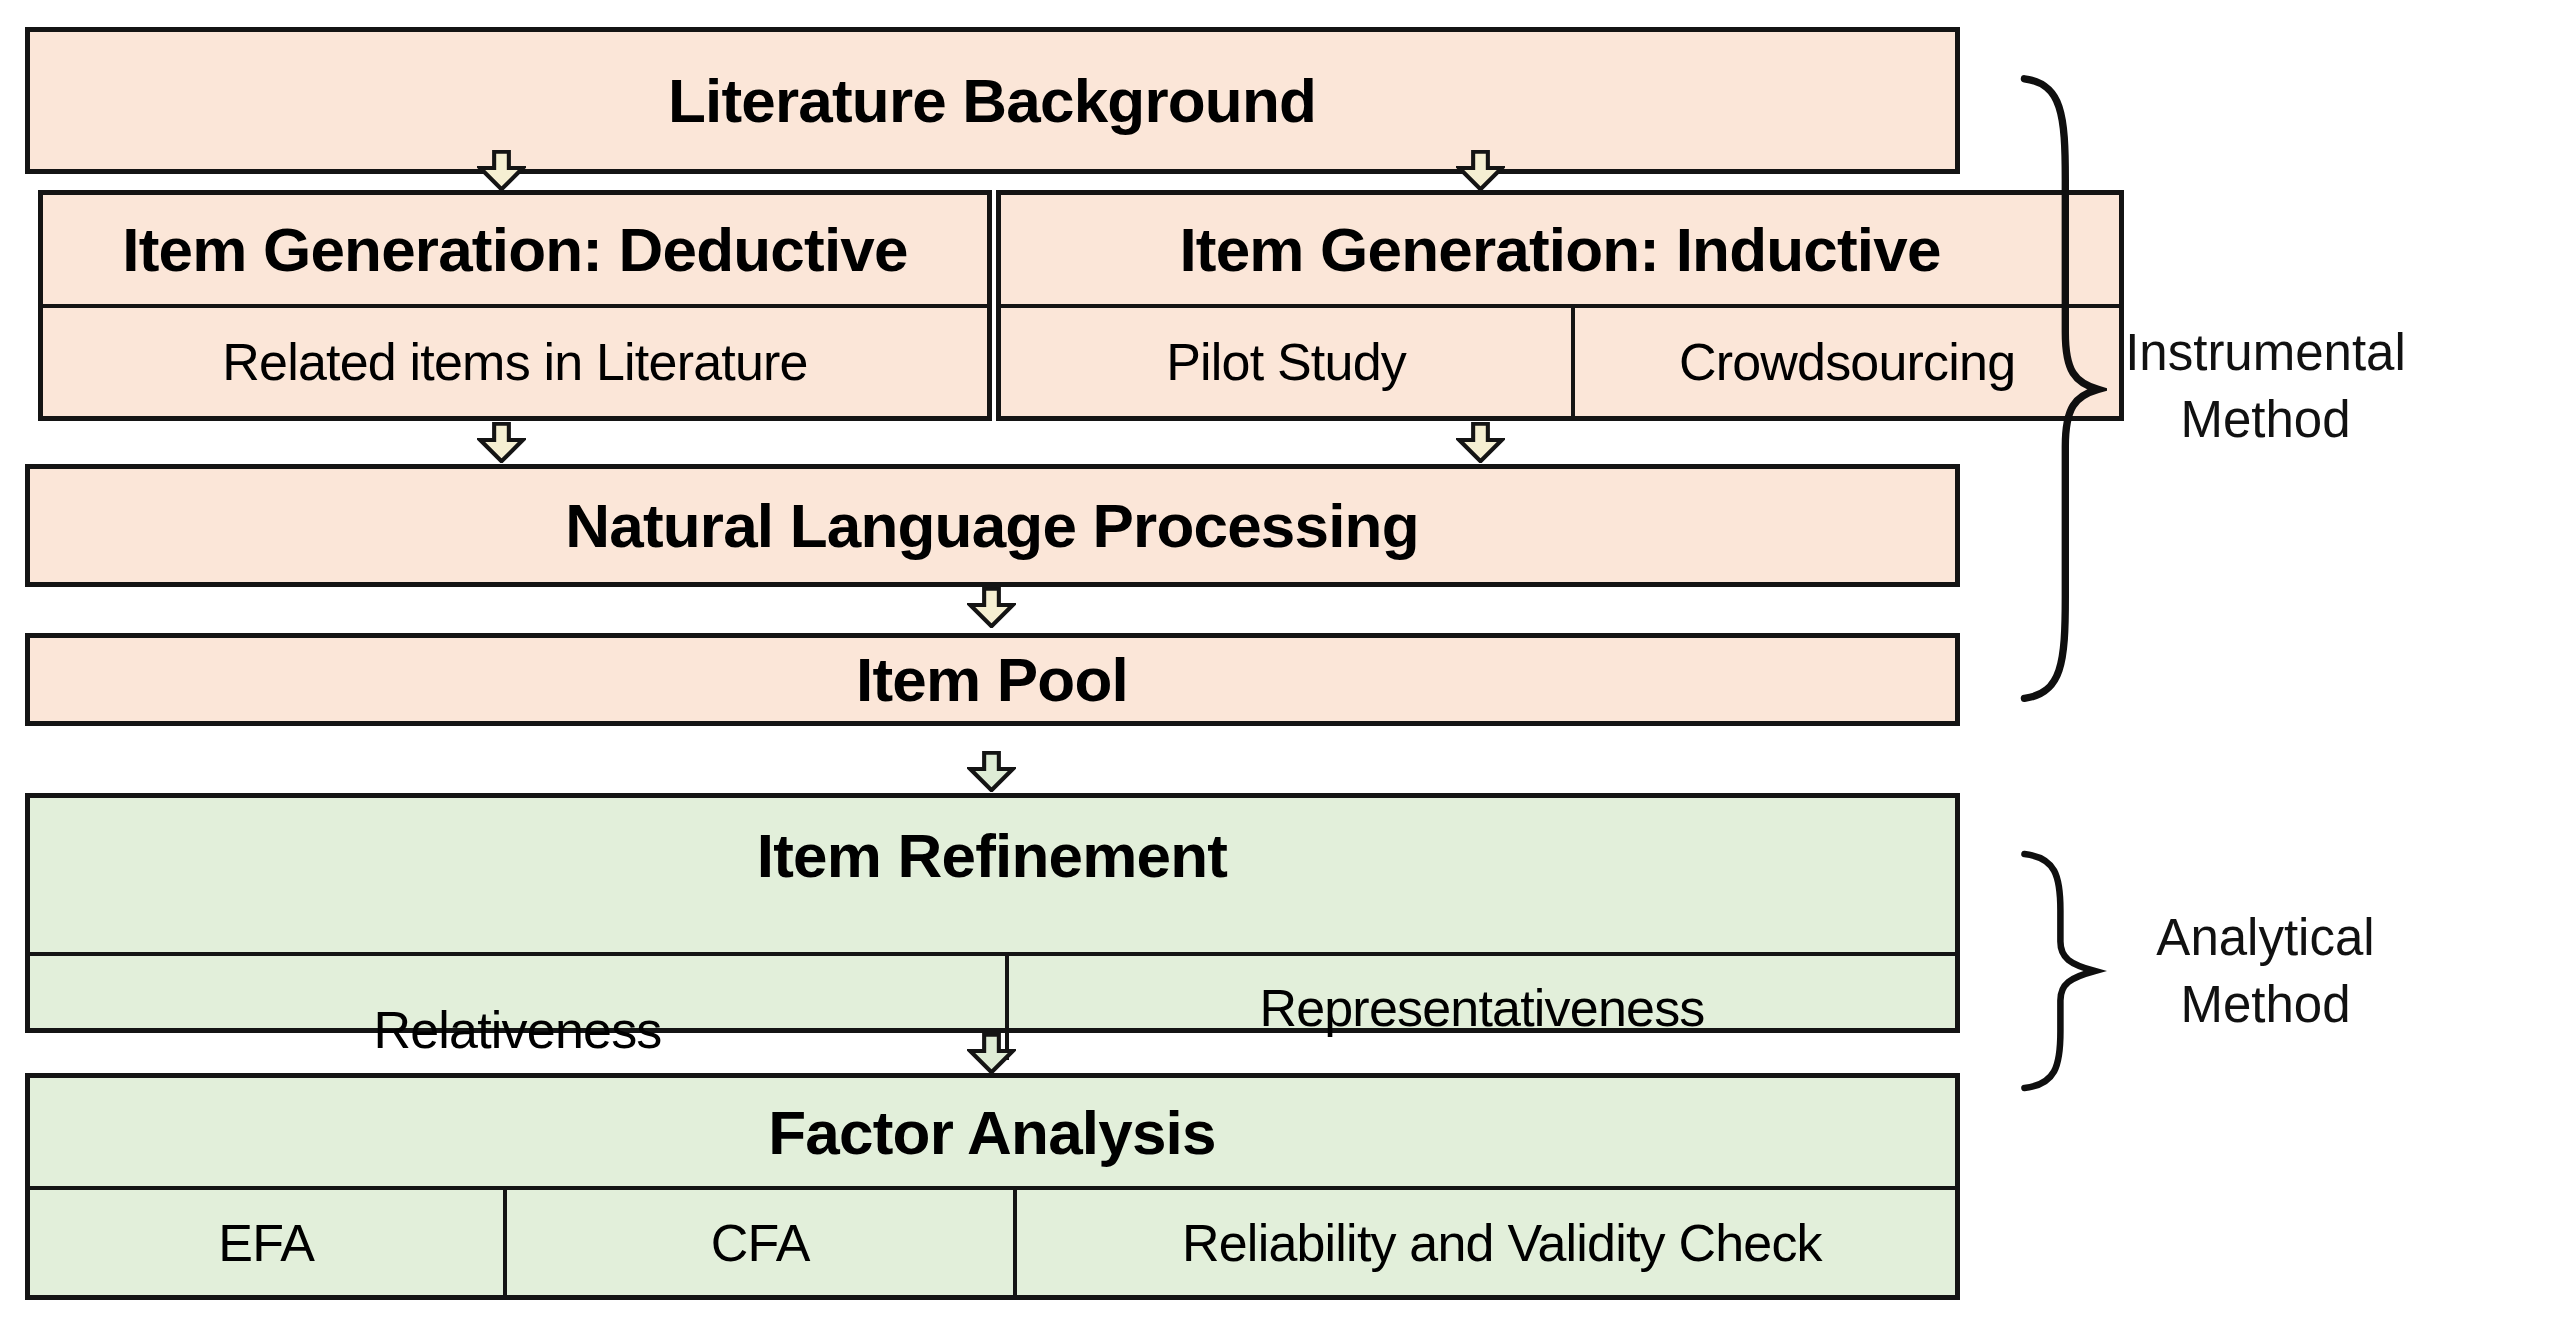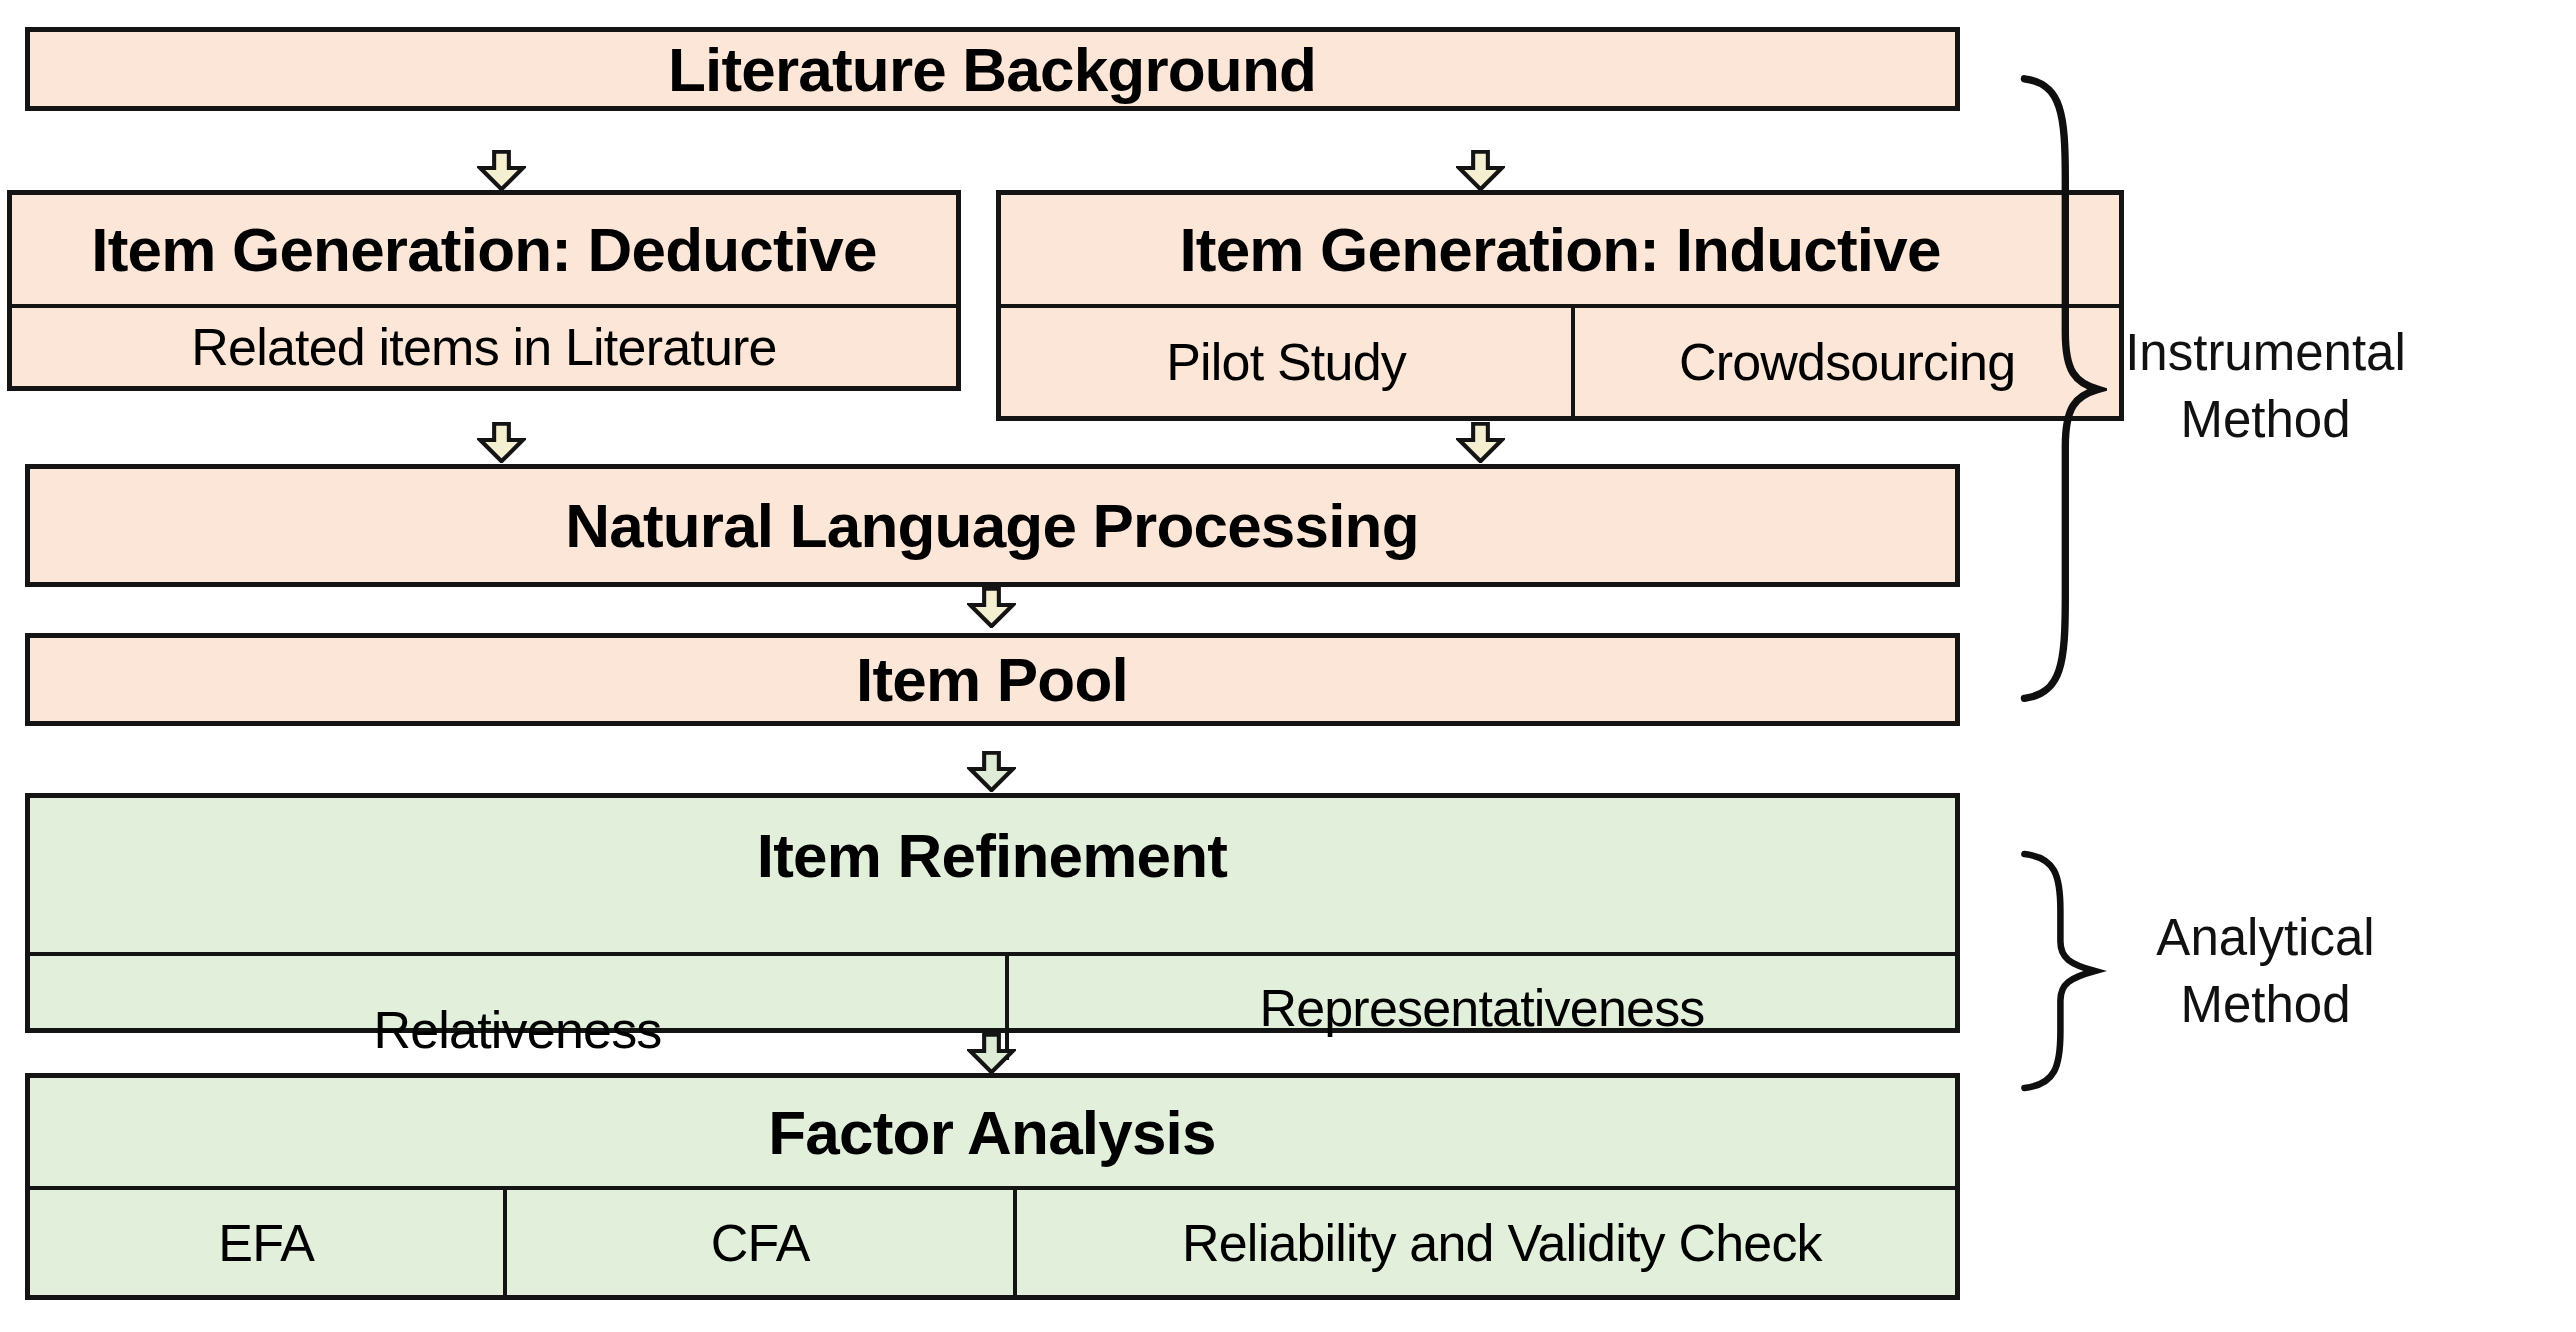--- a/index.html
+++ b/index.html
@@ -34,22 +34,22 @@
   .arrow-green path{fill:var(--arrow-fill-analytical);}
   .flow-arrow path{stroke:var(--outline);stroke-width:5;stroke-linejoin:miter;}
 
   .brace{position:absolute;}
   .brace path{fill:none;stroke:#0f0f0f;stroke-linecap:round;}
 
   .side-label{position:absolute;width:523px;text-align:center;color:#111;
        font-size:51px;line-height:1.32;font-weight:400;}
 
   
-  #box-literature{left:24.5px;top:27px;width:1935px;height:84px;}
-  #box-deductive{left:7px;top:190px;width:954px;height:201px;}
+  #box-literature{left:24.5px;top:27px;width:1935px;height:147px;}
+  #box-deductive{left:38px;top:190px;width:954px;height:231px;}
   #box-inductive{left:996px;top:190px;width:1128px;height:231px;}
   #box-nlp{left:24.5px;top:464px;width:1935px;height:123px;}
   #box-pool{left:24.5px;top:633px;width:1935px;height:93px;}
   #box-refinement{left:24.5px;top:793px;width:1935px;height:240px;gap:40px;}
   #box-factor{left:24.5px;top:1073px;width:1935px;height:227px;}
 
   #box-deductive .box-header,#box-inductive .box-header{flex:0 0 109px;}
   #box-refinement .box-header{flex:0 0 114px;}
   #box-factor .box-header{flex:0 0 108px;}
 

